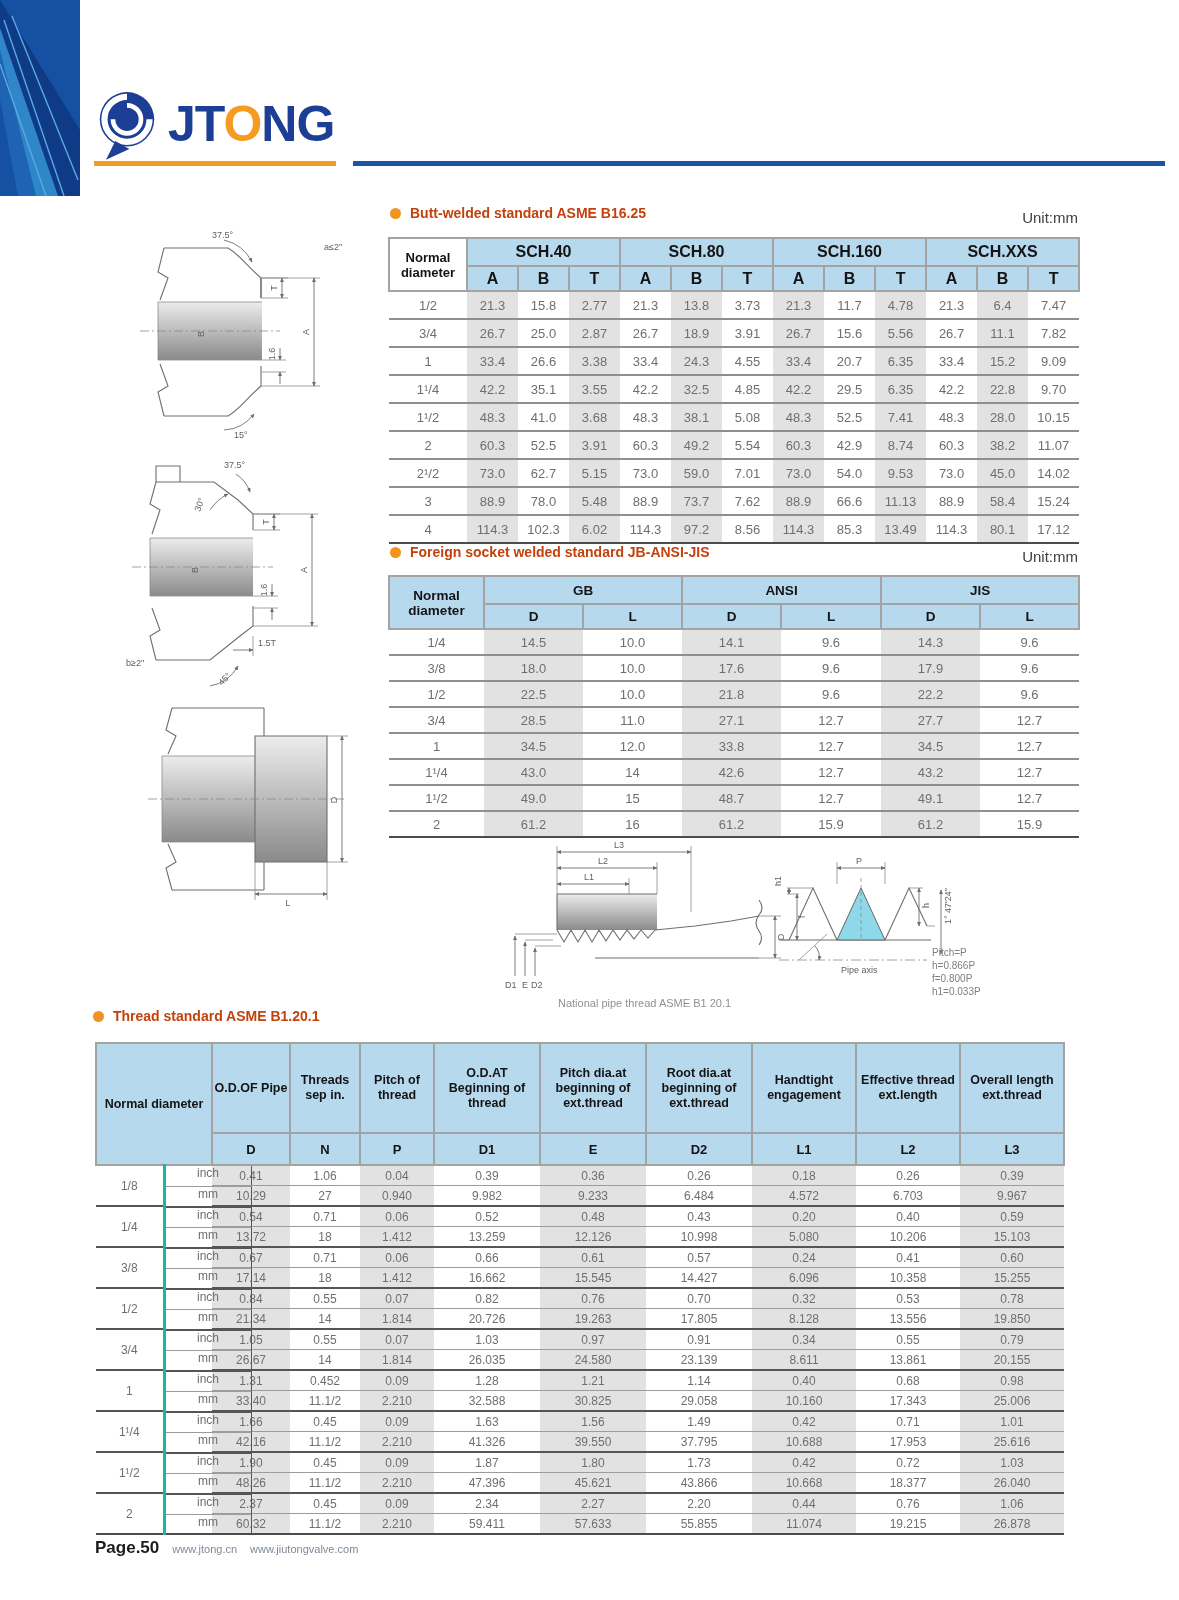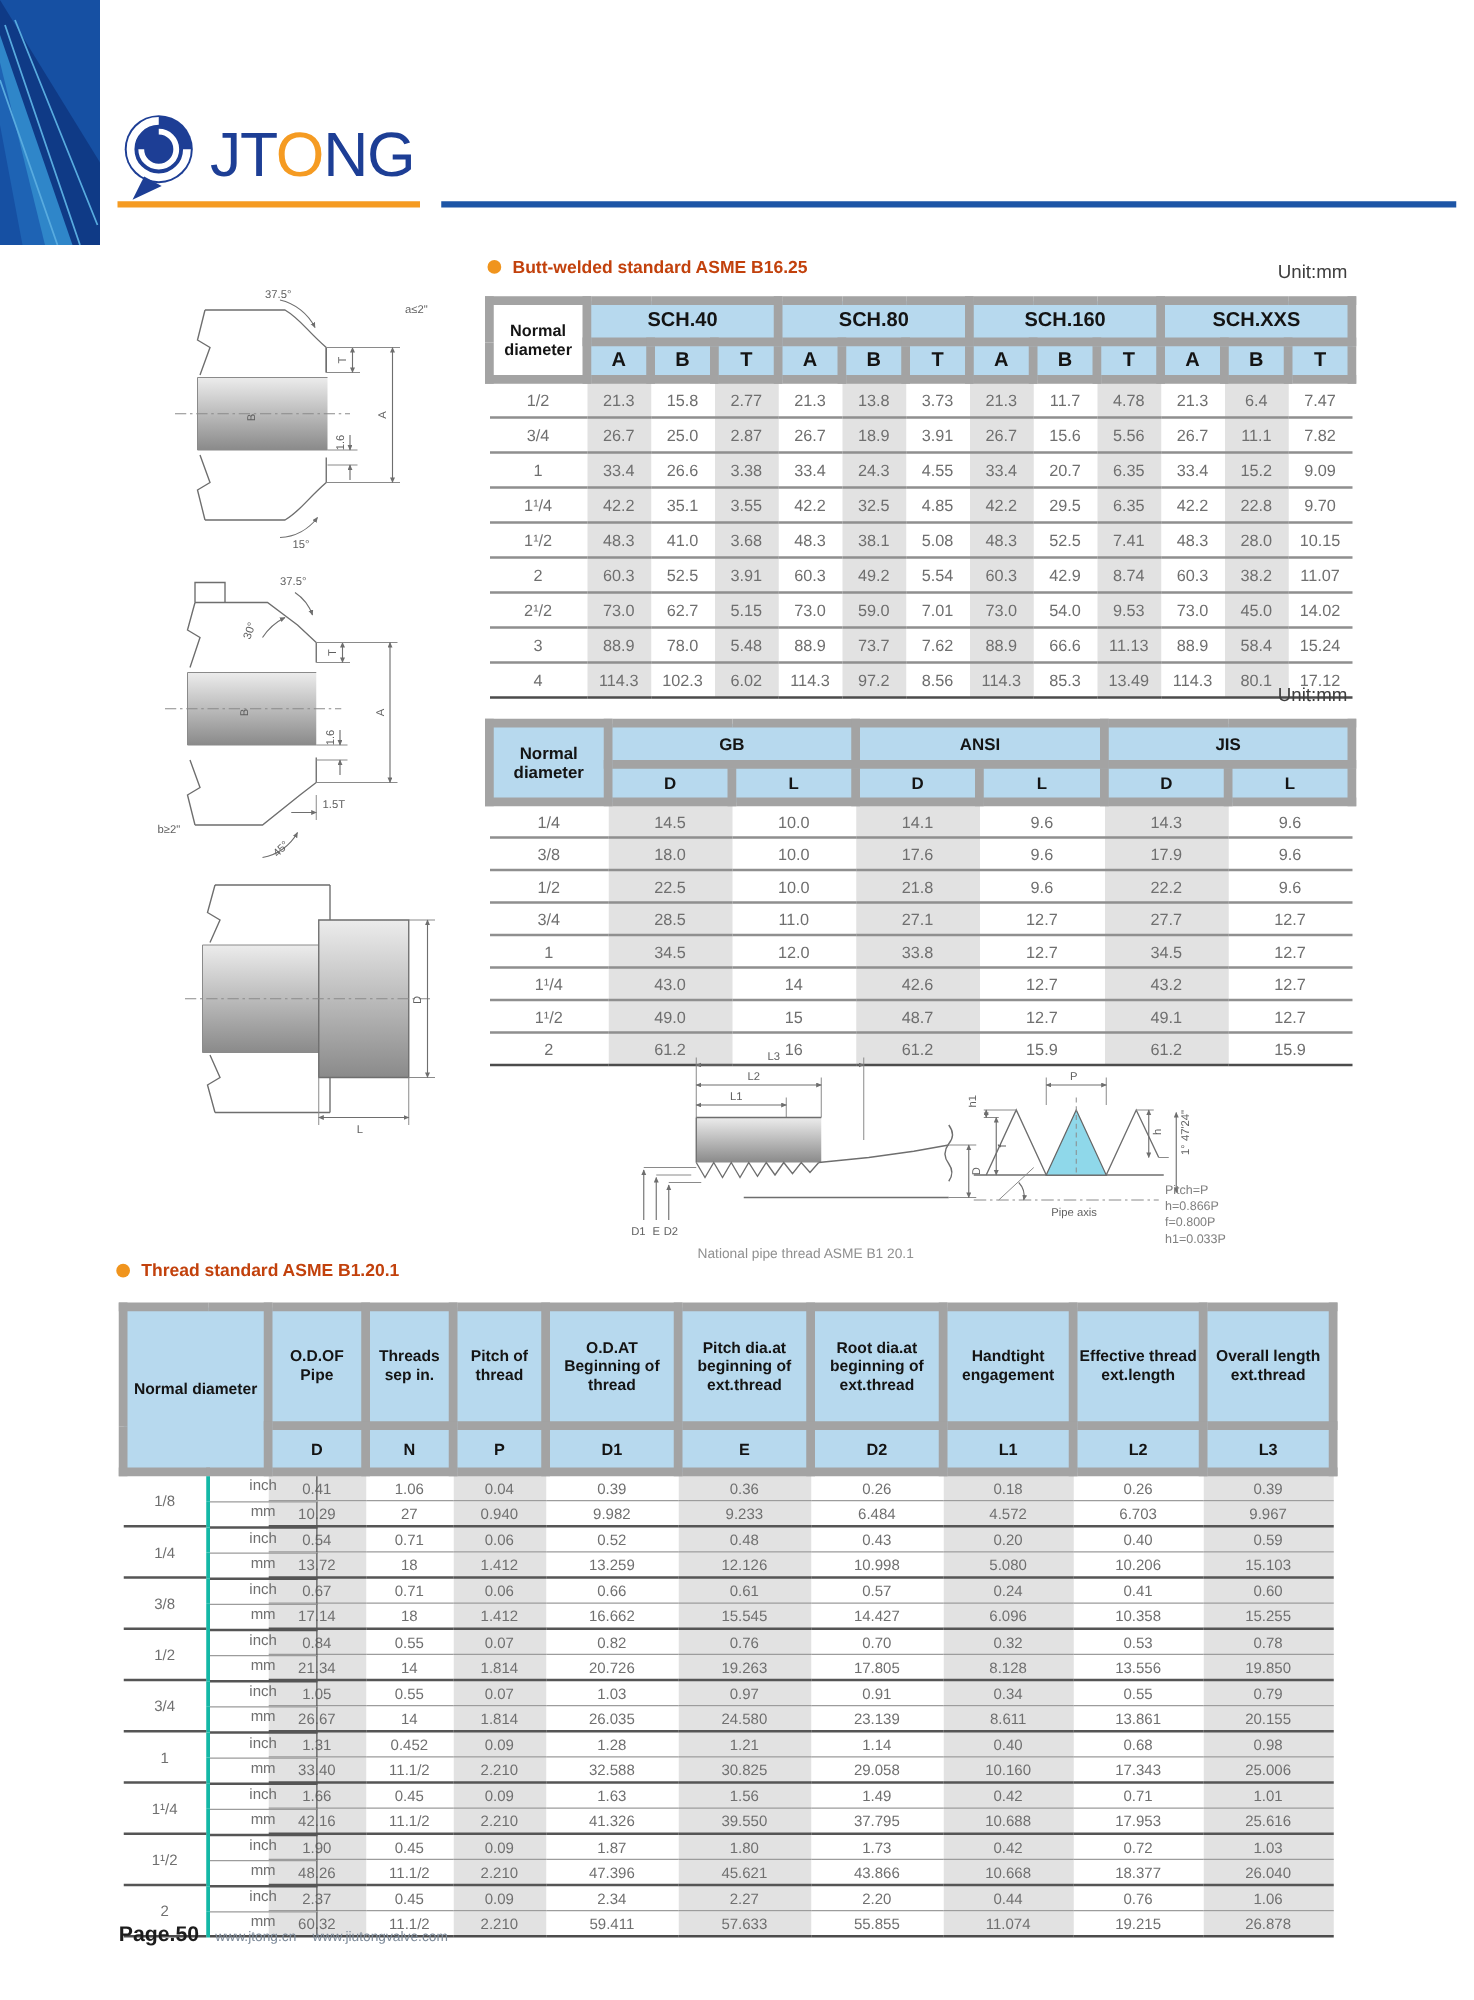--- a/index.html
+++ b/index.html
@@ -2,34 +2,34 @@
 <html><head>
 <meta charset="utf-8">
 <style>
   html,body{margin:0;padding:0;background:#ffffff;font-family:"Liberation Sans",sans-serif;}
   .page{position:relative;width:1179px;height:1600px;background:#fff;overflow:hidden;}
   .abs{position:absolute;}
 
   
   .side-band{position:absolute;left:0;top:0;}
   .logo{position:absolute;left:92px;top:86px;display:flex;align-items:center;}
-  .logo-text{font-size:50px;font-weight:normal;color:#1d3e95;letter-spacing:-1px;line-height:72px;margin-left:6px;}
+  .logo-text{font-size:50px;font-weight:bold;color:#1d3e95;letter-spacing:-1px;line-height:72px;margin-left:6px;}
   .logo-text .o{color:#f59b22;}
   .page-title{position:absolute;left:758px;top:116px;width:312px;text-align:right;font-size:25px;color:#3c3c3c;}
   .rule-orange{position:absolute;left:94px;top:161px;width:242px;height:5px;background:#f59b22;}
   .rule-blue{position:absolute;left:353px;top:161px;width:812px;height:5px;background:#1d55a6;}
 
   
   .sec{position:absolute;font-size:14px;font-weight:bold;color:#c2410c;display:flex;align-items:center;}
   .bullet{width:11px;height:11px;border-radius:50%;background:#f0941d;display:inline-block;margin-right:9px;flex:none;}
   .unit{position:absolute;width:85px;text-align:right;font-size:15px;color:#3e3e3e;}
 
   
   table.t{border-collapse:collapse;table-layout:fixed;position:absolute;border-top:2px solid #4c4c4c;border-bottom:2px solid #4c4c4c;}
-  table.t thead th{background:#b7d9ee;border:7px solid #a3a3a3;font-weight:bold;color:#141414;text-align:center;padding:0;}
+  table.t thead th{background:#b7d9ee;border:2px solid #a3a3a3;font-weight:bold;color:#141414;text-align:center;padding:0;}
   table.t tbody td{text-align:center;color:#6f6f6f;padding:0;}
   td.shade{background:#e2e2e2;}
 
   .t1{left:388px;top:237px;width:690px;}
   .t1 thead th{font-size:16px;}
   .t1 thead tr:first-child th{height:26px;}
   .t1 thead tr:last-child th{height:23px;}
   .t1 thead th.corner{background:#fff;font-size:13px;line-height:15px;}
   .t1 thead{border-bottom:2px solid #4c4c4c;}
   .t1 tbody td{height:26px;font-size:13px;border-top:2px solid #8f8f8f;}
@@ -342,20 +342,24 @@
 
     <path class="dim" d="M118 24 A36 36 0 0 1 132 42" marker-end="url(#ah)"></path>
     <text x="106" y="18" font-size="9">37.5°</text>
     <path class="dim" d="M92 60 A46 46 0 0 1 110 44" marker-end="url(#ah)"></path>
     <text transform="rotate(-70 82 62)" x="82" y="62" font-size="9">30°</text>
     <text x="8" y="216" font-size="10">b≥2"</text>
     <path class="dim" d="M92 236 A40 40 0 0 0 120 216" marker-end="url(#ah)"></path>
     <text transform="rotate(-45 104 236)" x="104" y="236" font-size="9">45°</text>
   </svg>
 
+  <div class="sec" style="left:390px;top:544px;">
+    <span class="bullet"></span>
+    <span>Foreign socket welded standard JB-ANSI-JIS</span>
+  </div>
   <div class="unit" style="left:993px;top:548px;">Unit:mm</div>
 
   <table class="t t2">
     <colgroup>
         <col style="width:95px">
         <col style="width:99px">
         <col style="width:99px">
         <col style="width:99px">
         <col style="width:100px">
         <col style="width:99px">

